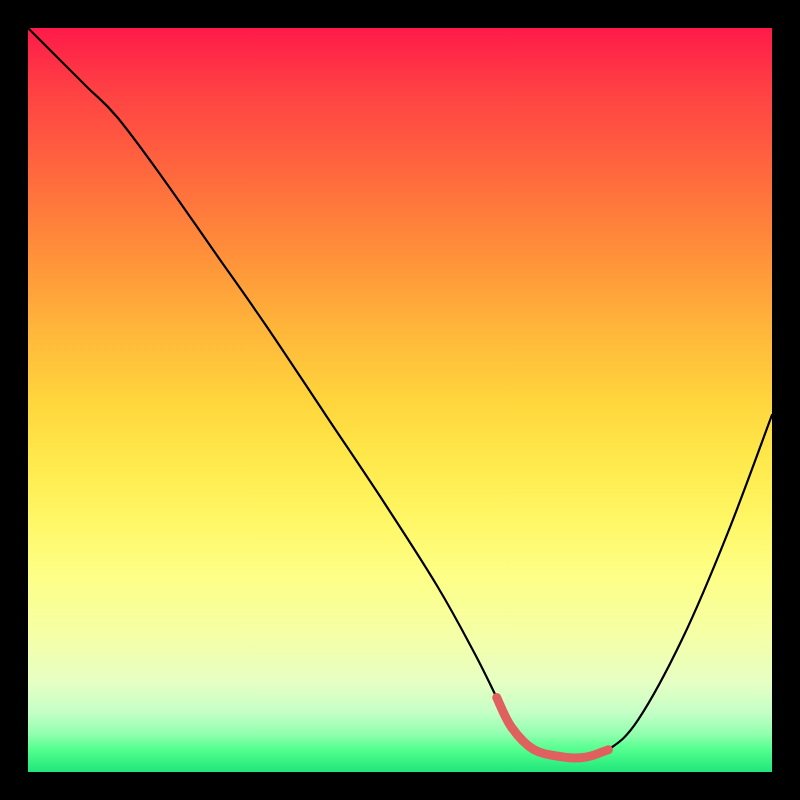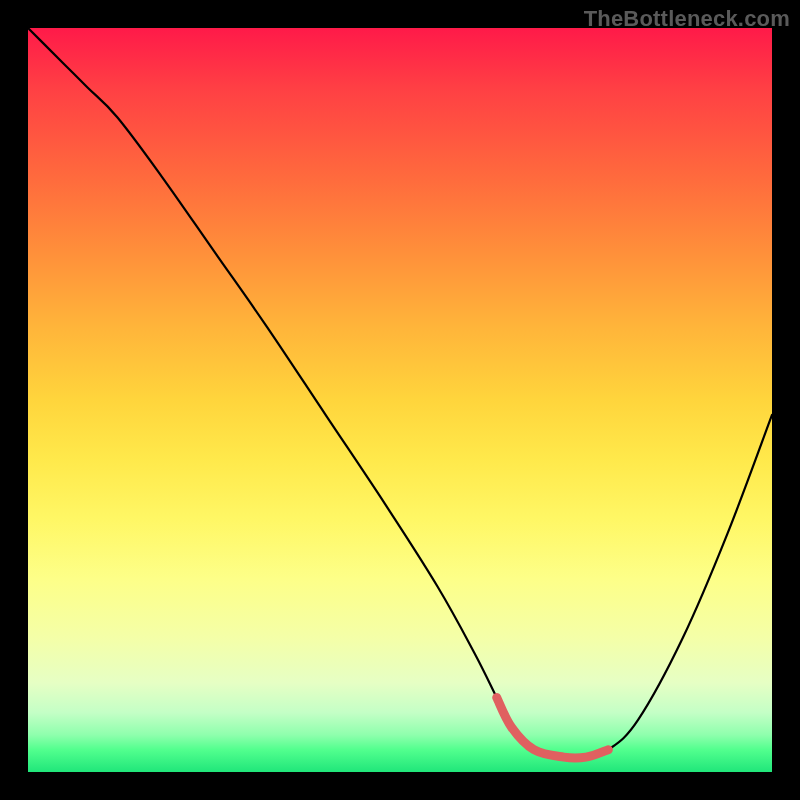--- a/index.html
+++ b/index.html
@@ -48,14 +48,13 @@
   }
 </style>
 </head>
 <body>
 <div class="container">
   <div class="plot-area"></div>
   <svg class="curve-svg" viewBox="0 0 744 744" preserveAspectRatio="none">
     <path d="M 0 0 C 2.6784 2.678399999999999, 8.184000000000001 8.183999999999987, 14.88 14.879999999999995 C 21.576 21.576000000000004, 29.164800000000003 29.16480000000005, 37.2 37.200000000000045 C 45.235200000000006 45.23520000000004, 50.1456 50.145599999999995, 59.52 59.51999999999998 C 68.8944 68.89439999999996, 75.888 73.20959999999998, 89.28 89.27999999999997 C 102.672 105.35039999999996, 116.51039999999999 124.69439999999994, 133.92 148.79999999999995 C 151.32959999999997 172.90559999999996, 167.25119999999998 196.41600000000003, 186 223.20000000000005 C 204.74880000000002 249.98400000000007, 217.99200000000002 268.1376, 238.08 297.6 C 258.168 327.0624, 276.17280000000005 354.7392, 297.6 386.88 C 319.0272 419.0208, 337.032 445.3584, 357.12 476.16 C 377.208 506.96160000000003, 393.12960000000004 531.216, 409.20000000000005 558 C 425.27040000000005 584.784, 435.6864 604.8720000000001, 446.4 624.96 C 457.11359999999996 645.048, 462.024 656.2080000000001, 468.72 669.6 C 475.41600000000005 682.992, 476.904 689.9856, 483.6 699.36 C 490.29600000000005 708.7344, 496.54560000000004 716.3231999999999, 505.92 721.68 C 515.2944 727.0368, 526.3055999999999 727.7808, 535.68 729.12 C 545.0544 730.4592, 549.9648 730.4592, 558 729.12 C 566.0352 727.7808, 570.9456 728.376, 580.32 721.68 C 589.6944000000001 714.9839999999999, 596.6879999999999 712.0079999999999, 610.0799999999999 691.92 C 623.472 671.832, 638.6496 643.5600000000001, 654.72 610.08 C 670.7904000000001 576.6, 683.2896000000001 546.096, 699.36 505.91999999999996 C 715.4304 465.74399999999997, 735.9648 408.30719999999997, 744 386.88" fill="none" stroke="#000000" stroke-width="2.2" stroke-linecap="round" id="mainpath"></path>
     <path d="M 468.72 669.6 C 471.39840000000004 674.9568, 476.904 689.9856, 483.6 699.36 C 490.29600000000005 708.7344, 496.54560000000004 716.3231999999999, 505.92 721.68 C 515.2944 727.0368, 526.3055999999999 727.7808, 535.68 729.12 C 545.0544 730.4592, 549.9648 730.4592, 558 729.12 C 566.0352 727.7808, 576.3024 723.0192, 580.32 721.68" fill="none" stroke="#e06060" stroke-width="9" stroke-linecap="round" id="hlpath"></path>
   </svg>
-  <div class="watermark">TheBottleneck.com</div>
 </div>
 
 </body></html>

